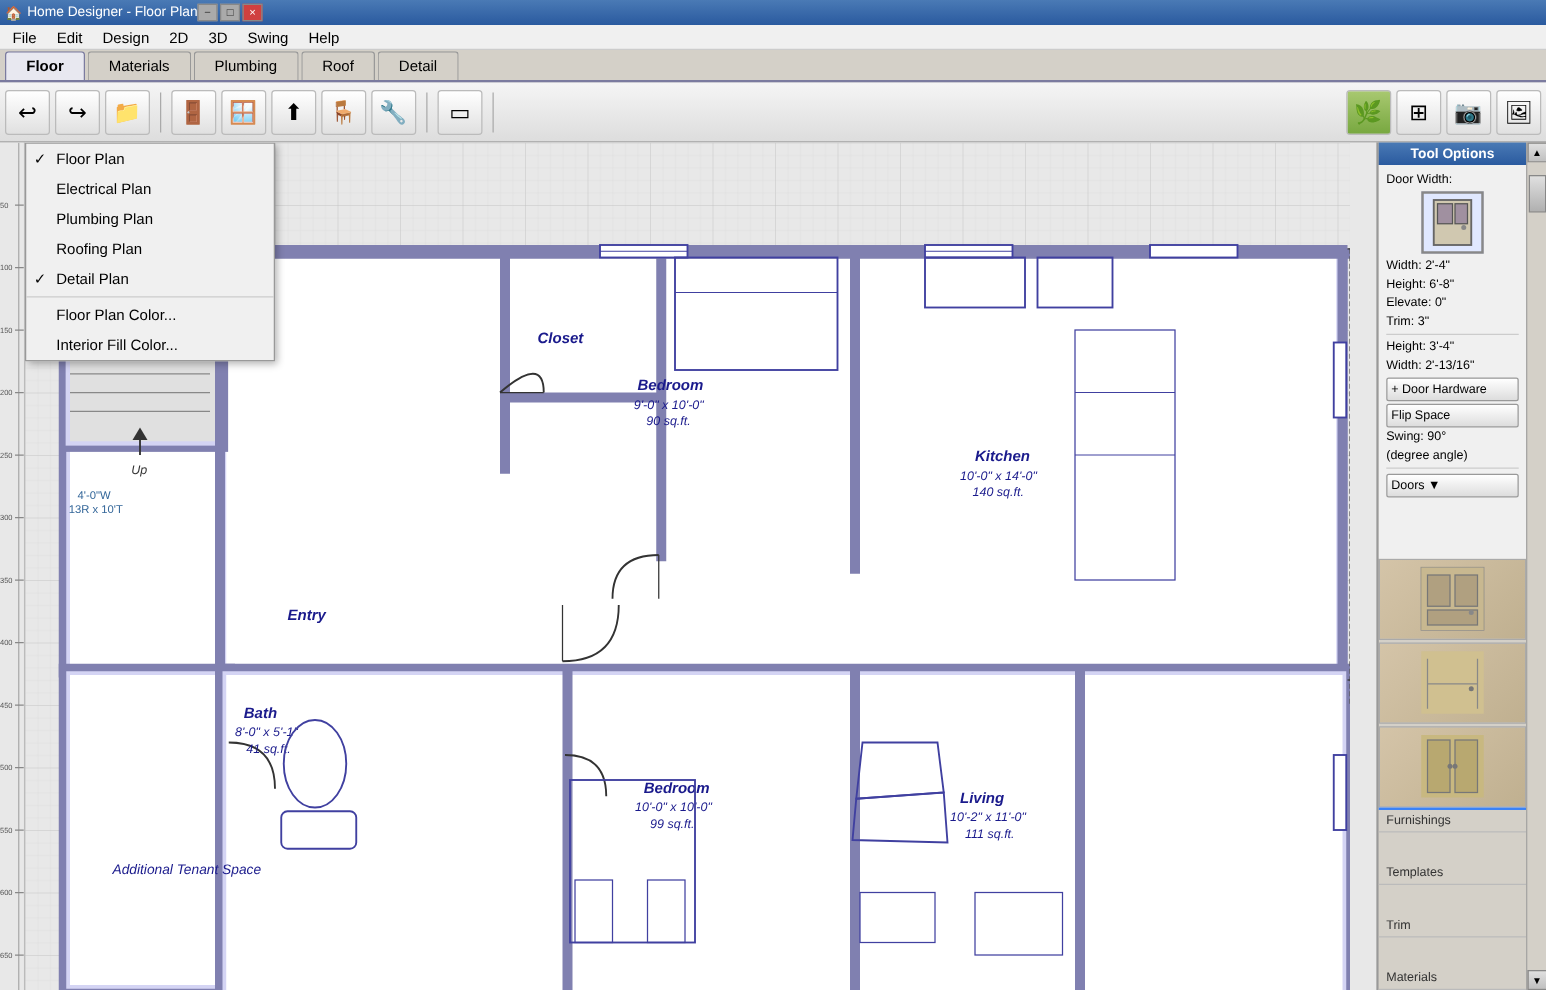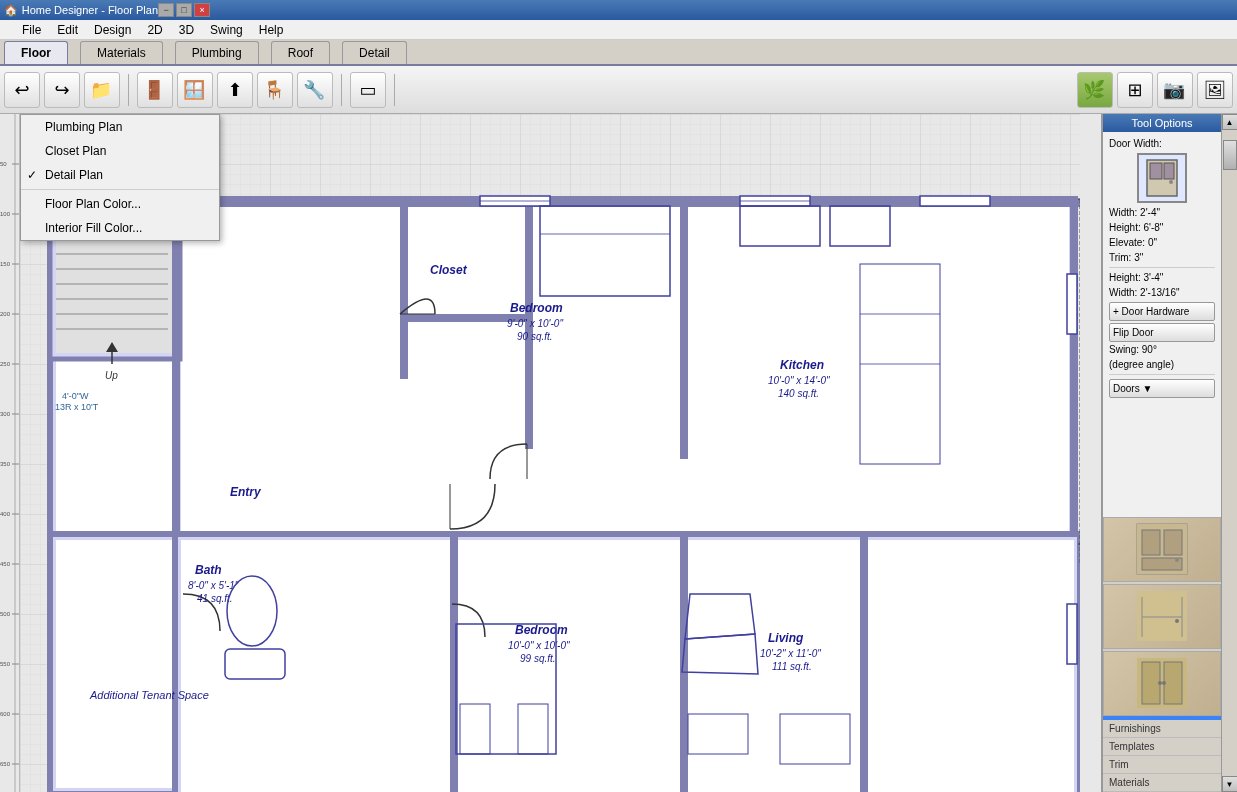--- a/index.html
+++ b/index.html
@@ -18,21 +18,21 @@
     .title-bar-controls { display: flex; gap: 2px; }
     .title-bar-btn { width: 16px; height: 14px; background: #aaa; border: 1px solid #888; font-size: 9px; cursor: pointer; display: flex; align-items: center; justify-content: center; color: #333; }
 
     
     .menu-bar {
       height: 20px;
       background: #f0f0f0;
       display: flex;
       align-items: center;
       border-bottom: 1px solid #ccc;
-      padding: 0 14px;
+      padding: 0 2px;
     }
     .menu-item {
       padding: 2px 8px;
       cursor: pointer;
       font-size: 12px;
       color: #000;
     }
 
     
     .tab-bar {
@@ -43,21 +43,21 @@
       padding: 0 4px;
       border-bottom: 2px solid #7b7b9f;
     }
     .tab {
       padding: 4px 16px;
       background: #d4d0c8;
       border: 1px solid #999;
       border-bottom: none;
       cursor: pointer;
       font-size: 12px;
-      margin-right: 12px;
+      margin-right: 2px;
       border-radius: 3px 3px 0 0;
       text-align: center;
     }
     .tab.active {
       background: #e8e8f0;
       font-weight: bold;
       border-color: #7b7b9f;
       color: #000;
     }
 
@@ -121,21 +121,21 @@
       background: #d4d0c8;
       border-left: 2px solid #999;
       display: flex;
       flex-direction: column;
     }
     .tool-options-header {
       background: linear-gradient(to bottom, #4a7ab5, #2a5a9f);
       color: white;
       padding: 3px 6px;
       font-size: 11px;
-      font-weight: normal;
+      font-weight: bold;
       text-align: center;
     }
     .tool-options-content {
       padding: 6px;
       flex: 1;
       background: #f0f0f0;
     }
     .tool-option-row {
       margin-bottom: 4px;
       font-size: 10px;
@@ -174,22 +174,23 @@
       border: 1px solid #aaa;
       cursor: pointer;
       display: flex;
       align-items: center;
       justify-content: center;
       font-size: 24px;
     }
     .bottom-tabs {
       display: flex;
       flex-direction: column;
-      border-top: 4px solid #3b82f6;
+      border-top: 2px solid #3b82f6;
       background: #d4d0c8;
+      gap: 24px;
     }
     .bottom-tab-item {
       padding: 3px 6px;
       font-size: 10px;
       cursor: pointer;
       border-bottom: 1px solid #bbb;
       color: #333;
     }
 
     
@@ -515,22 +516,24 @@
       <text x="1072" y="567" font-size="9" fill="#333" transform="rotate(90,1072,567)">11'-0"</text>
 
       <line x1="1090" y1="85" x2="1090" y2="700" stroke="#333" stroke-width="1"></line>
       <line x1="1080" y1="85" x2="1100" y2="85" stroke="#333" stroke-width="1"></line>
       <line x1="1080" y1="700" x2="1100" y2="700" stroke="#333" stroke-width="1"></line>
       <text x="1094" y="395" font-size="9" fill="#333" transform="rotate(90,1094,395)">52'-6 1/8"</text>
 
     </svg>
 
     <div class="dropdown-menu" style="top:0; left:0; position:absolute;">
+      <div class="dropdown-item checked">Floor Plan</div>
+      <div class="dropdown-item">Electrical Plan</div>
       <div class="dropdown-item">Plumbing Plan</div>
-      <div class="dropdown-item">Closet Plan</div>
+      <div class="dropdown-item">Roofing Plan</div>
       <div class="dropdown-item checked">Detail Plan</div>
       <div class="dropdown-separator"></div>
       <div class="dropdown-item">Floor Plan Color...</div>
       <div class="dropdown-item">Interior Fill Color...</div>
     </div>
   </div>
 
   <div class="right-panel">
     <div class="tool-options-header">
       <span>Tool Options</span>
@@ -563,21 +566,21 @@
       <div class="tool-option-row">
         <span>Height: 3'-4"</span>
       </div>
       <div class="tool-option-row">
         <span>Width: 2'-13/16"</span>
       </div>
       <div class="tool-btn">
         <span>+ Door Hardware</span>
       </div>
       <div class="tool-btn">
-        <span>Flip Door</span>
+        <span>Flip Space</span>
       </div>
       <div class="tool-option-row">
         <span>Swing: 90°</span>
       </div>
       <div class="tool-option-row">
         <span>(degree angle)</span>
       </div>
       <div style="margin: 4px 0; border-top: 1px solid #ccc;"></div>
       <div class="tool-btn">
         <span>Doors ▼</span>

